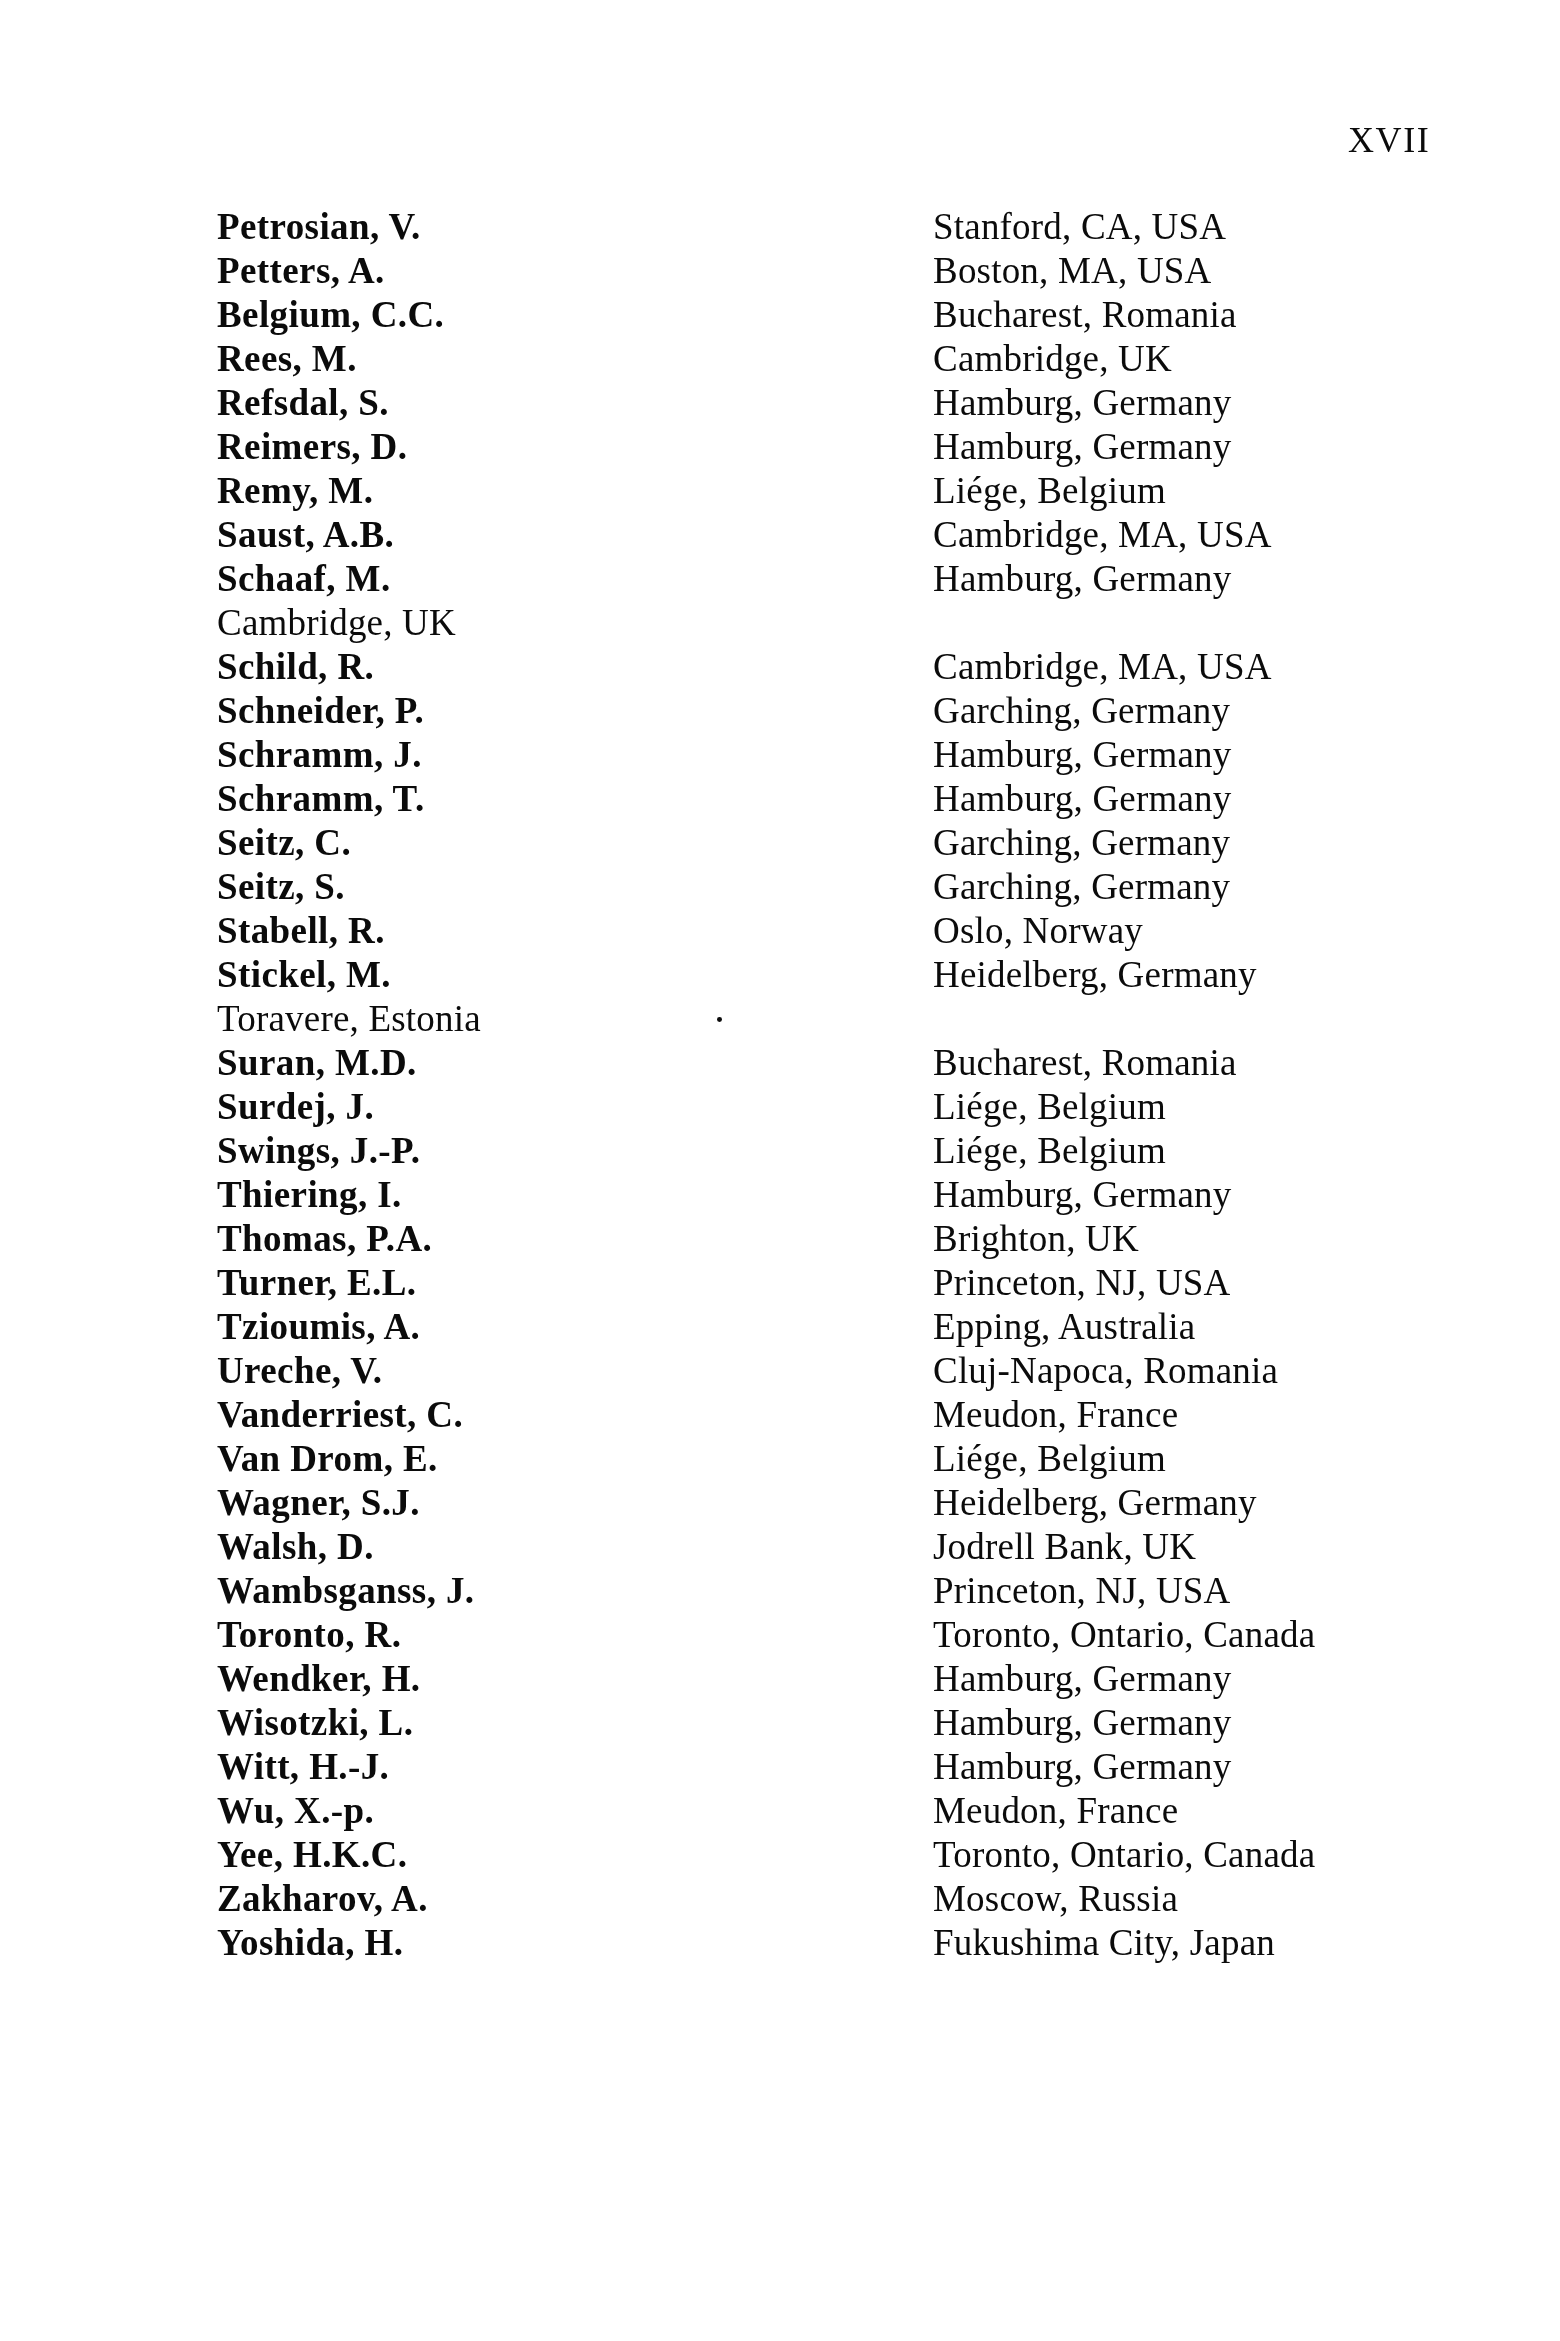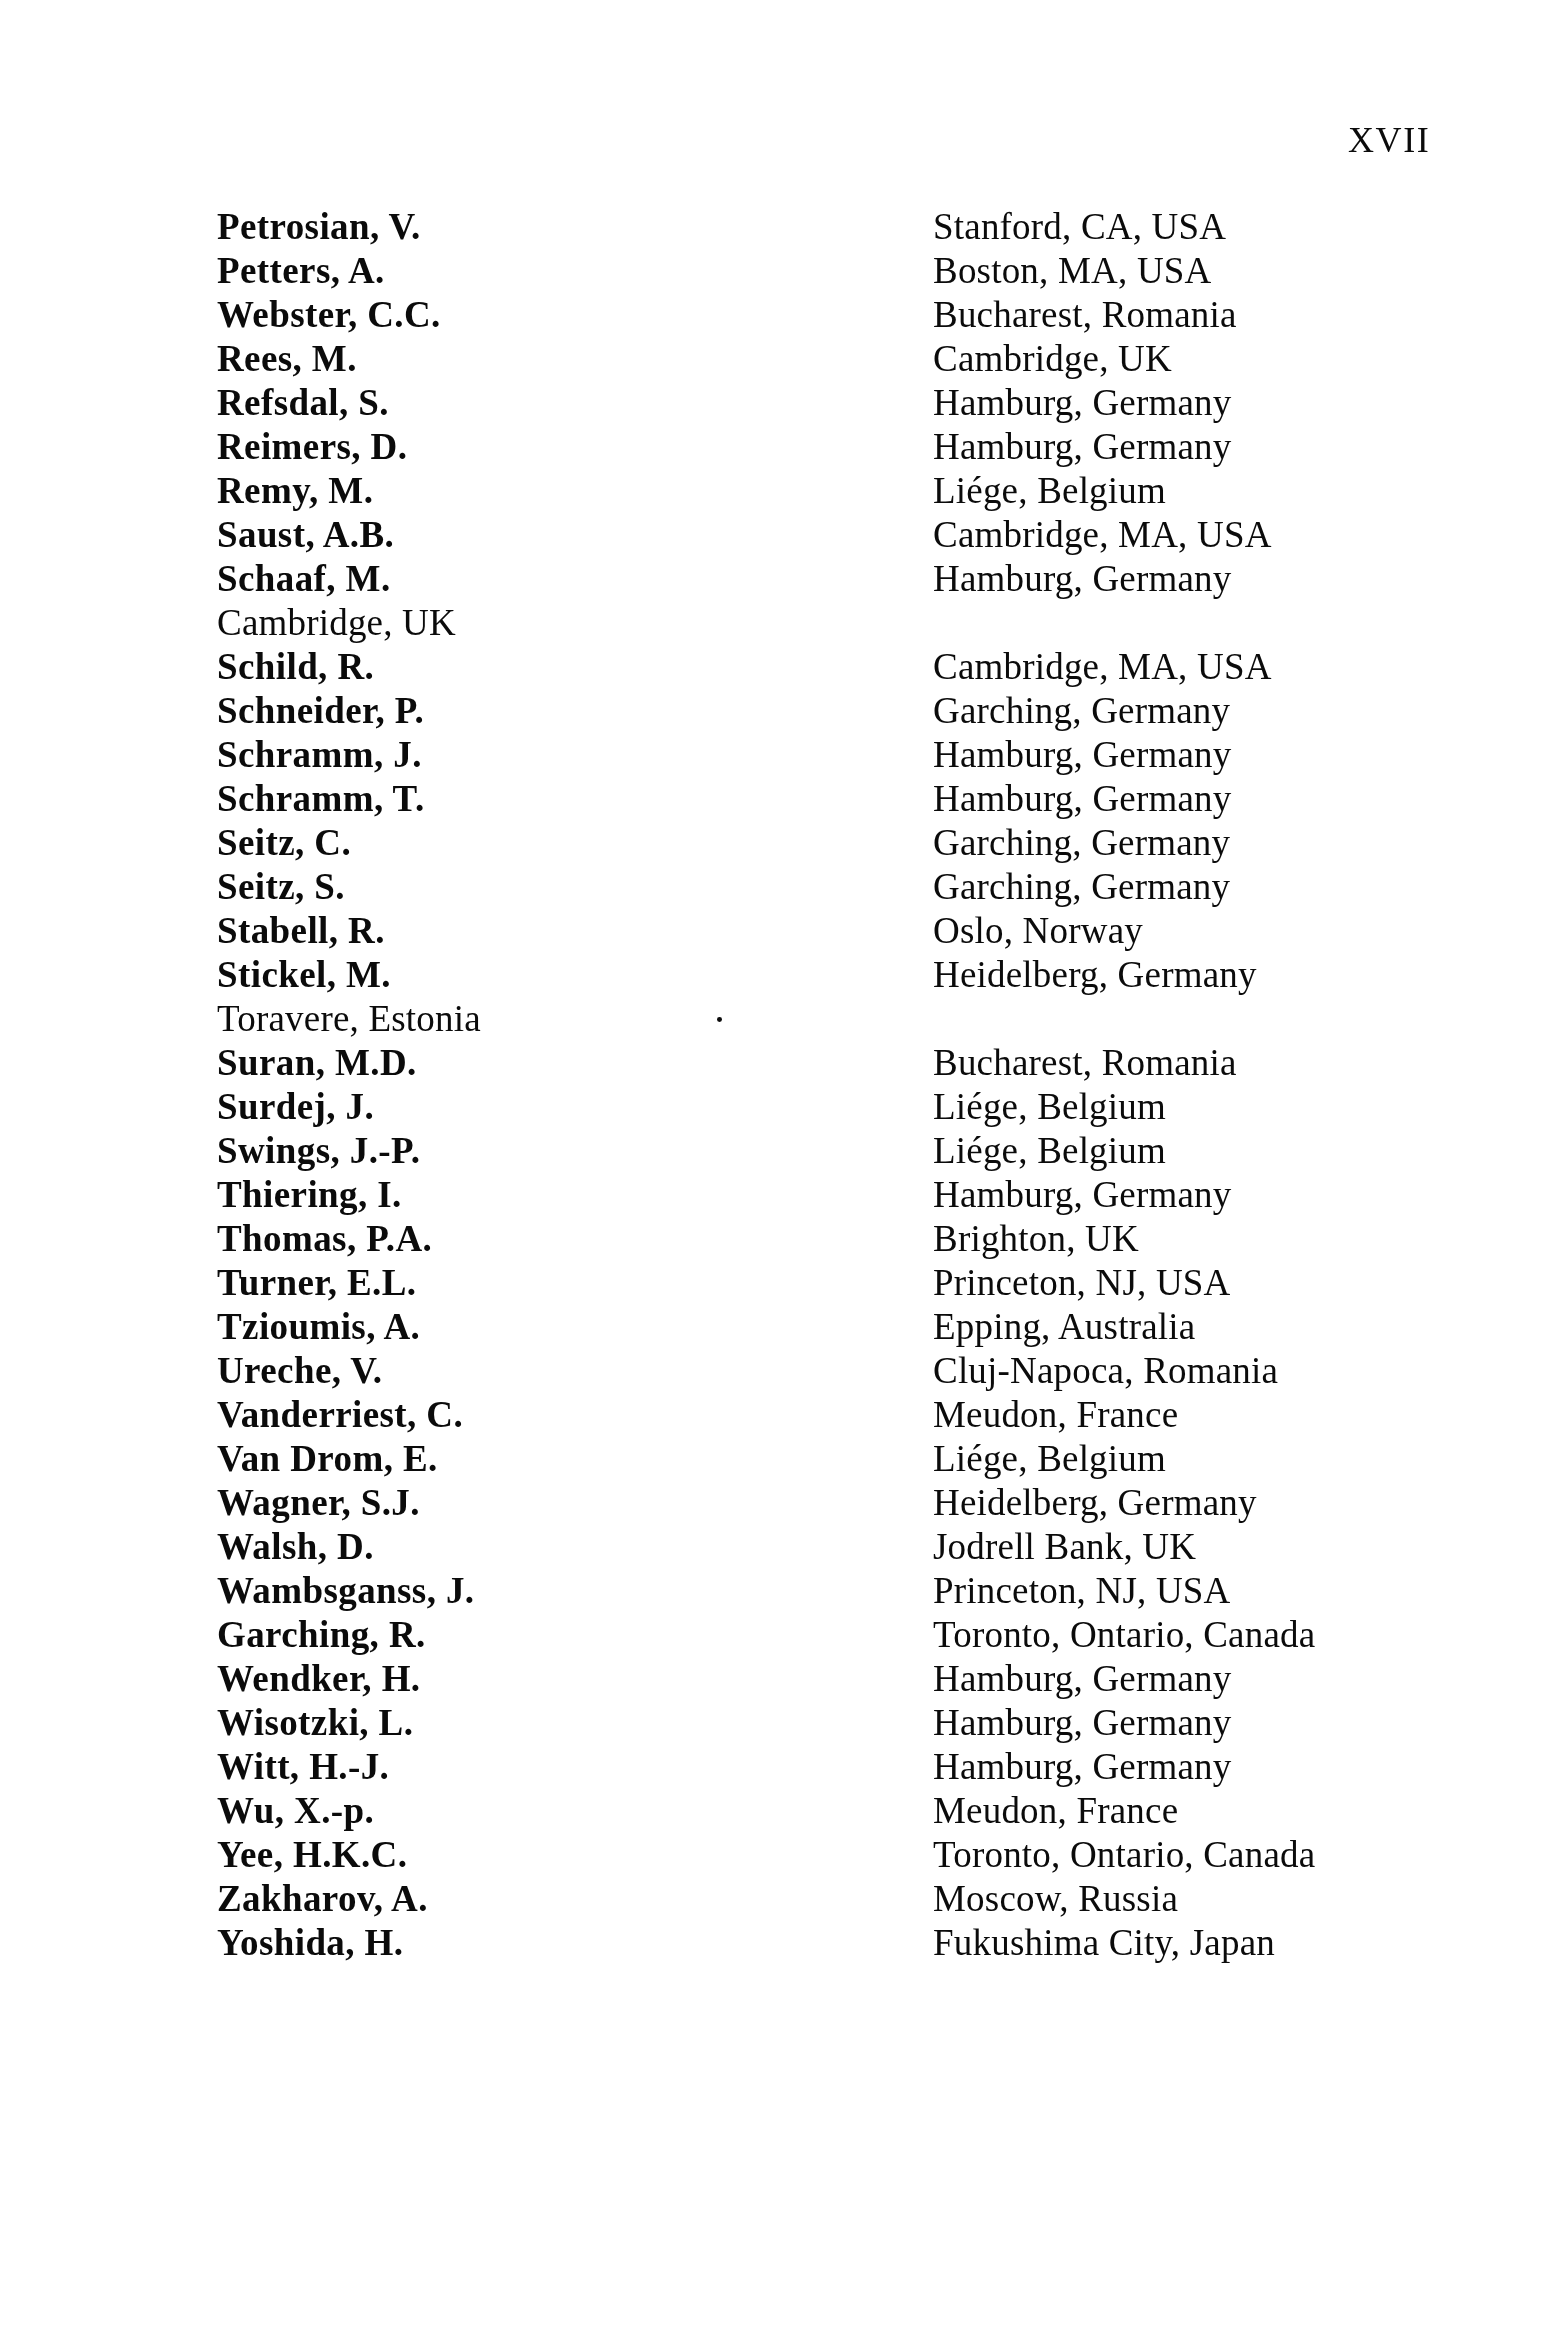--- a/index.html
+++ b/index.html
@@ -70,21 +70,21 @@
     <span class="name">Petrosian, V.</span>
     <span class="location">Stanford, CA, USA</span>
   </div>
 
   <div class="row">
     <span class="name">Petters, A.</span>
     <span class="location">Boston, MA, USA</span>
   </div>
 
   <div class="row">
-    <span class="name">Webster, C.C.</span>
+    <span class="name">Belgium, C.C.</span>
     <span class="location">Bucharest, Romania</span>
   </div>
 
   <div class="row">
     <span class="name">Rees, M.</span>
     <span class="location">Cambridge, UK</span>
   </div>
 
   <div class="row">
     <span class="name">Refsdal, S.</span>
@@ -218,21 +218,21 @@
     <span class="name">Walsh, D.</span>
     <span class="location">Jodrell Bank, UK</span>
   </div>
 
   <div class="row">
     <span class="name">Wambsganss, J.</span>
     <span class="location">Princeton, NJ, USA</span>
   </div>
 
   <div class="row">
-    <span class="name">Garching, R.</span>
+    <span class="name">Toronto, R.</span>
     <span class="location">Toronto, Ontario, Canada</span>
   </div>
 
   <div class="row">
     <span class="name">Wendker, H.</span>
     <span class="location">Hamburg, Germany</span>
   </div>
 
   <div class="row">
     <span class="name">Wisotzki, L.</span>

